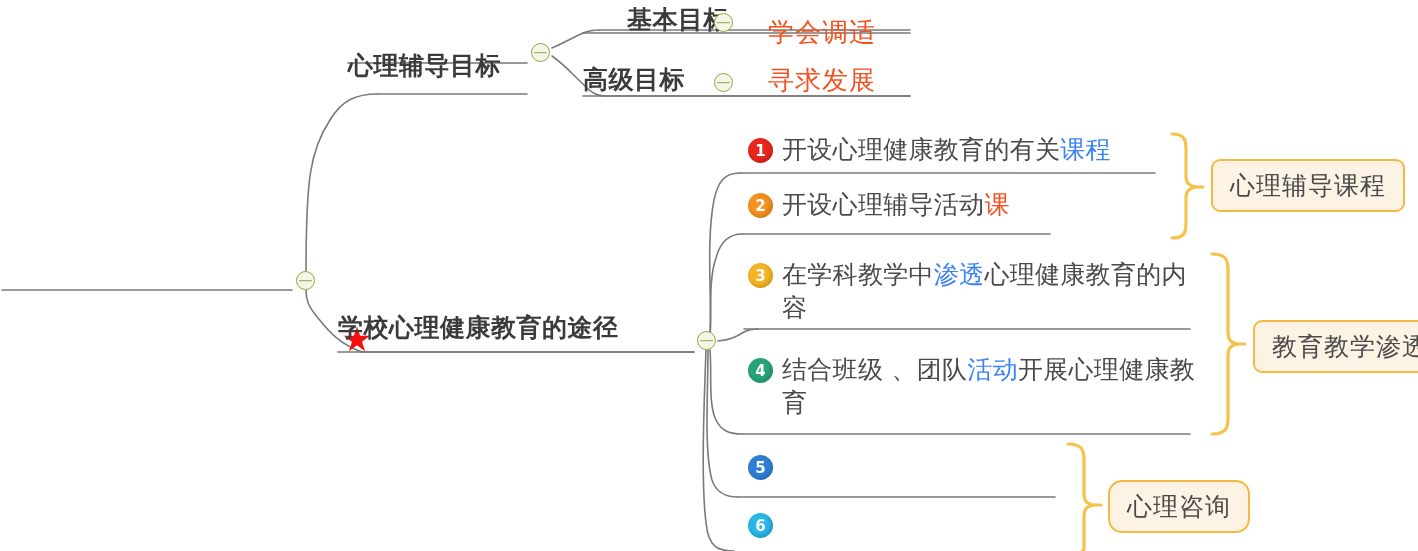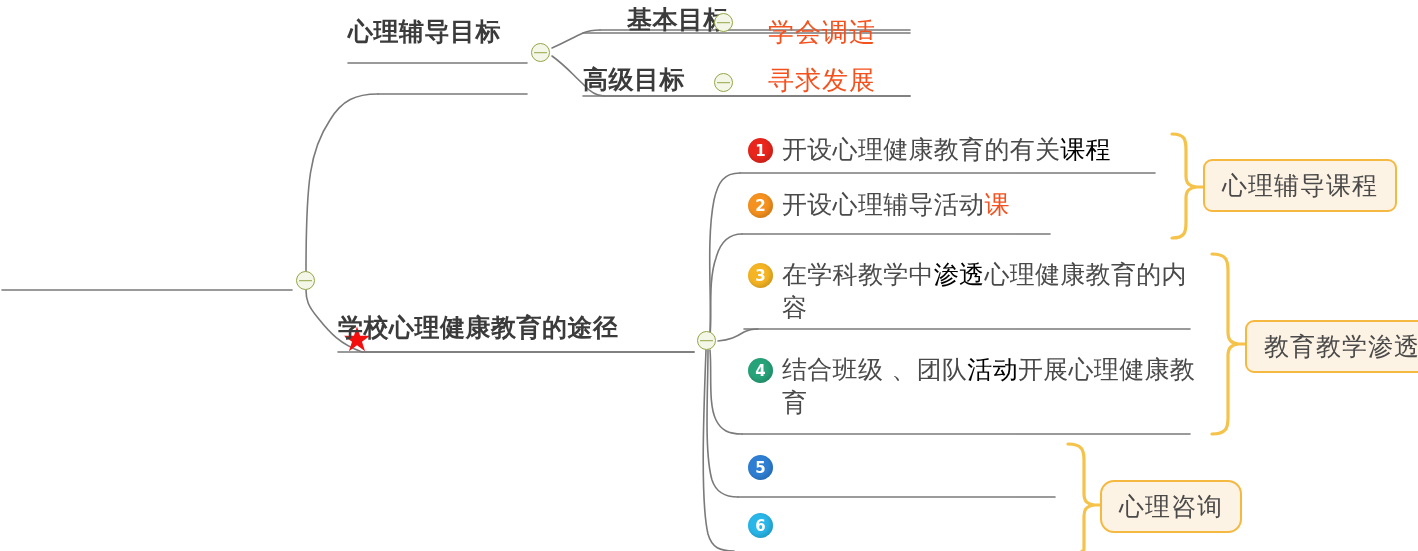--- a/index.html
+++ b/index.html
@@ -45,21 +45,21 @@
     letter-spacing: 0.5px;
   }
 
   
   .lvl1 {
     font-size: 25px;
     font-weight: bold;
     color: #3b3b3b;
     letter-spacing: 0.5px;
   }
-  .n-goal   { left: 348px; top: 16px; }
+  .n-goal   { left: 348px; top: 50px; }
   .n-path   { left: 338px; top: 312px; }
 
   
   .lvl2 {
     font-size: 25px;
     font-weight: bold;
     color: #3b3b3b;
     letter-spacing: 0.5px;
   }
   .n-basic    { left: 583px; top: 4px; margin-left: 44px; }
@@ -96,21 +96,21 @@
     box-shadow: inset -2px -2px 4px rgba(0,0,0,0.16);
     margin-top: 5px;
   }
   .item-text {
     font-size: 25px;
     color: #4a4a4a;
     line-height: 1.32;
     letter-spacing: 0.3px;
     max-width: 420px;
   }
-  .hl { color: #000000; }
+  .hl { color: #3b82f6; }
   .hl-soft { color: #f4511e; }
 
   .it1 { left: 748px; top: 133px; }
   .it2 { left: 748px; top: 188px; }
   .it3 { left: 748px; top: 258px; }
   .it4 { left: 748px; top: 353px; }
   .it5 { left: 748px; top: 450px; }
   .it6 { left: 748px; top: 508px; }
 
   
@@ -157,20 +157,21 @@
     position: absolute;
     background: #fdf3e4;
     border: 2px solid #f5b942;
     border-radius: 9px;
     font-size: 25px;
     color: #4a4a4a;
     letter-spacing: 1px;
     padding: 8px 17px;
     white-space: nowrap;
     box-sizing: border-box;
+    margin-left: 8px;
   }
   .gb-course  { left: 1203px; top: 159px; }
   .gb-infuse  { left: 1245px; top: 320px; }
   .gb-consult { left: 1100px; top: 480px; border-radius: 14px; }
 </style>
 </head>
 <body>
 
 <div id="mindmap">
 

